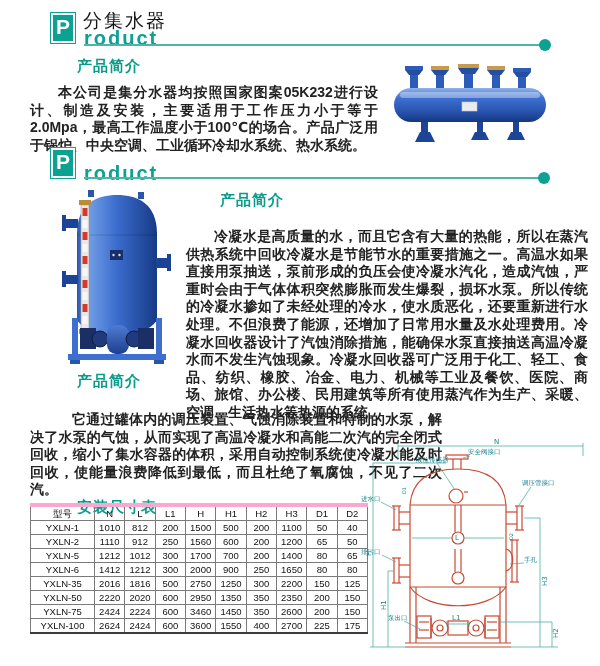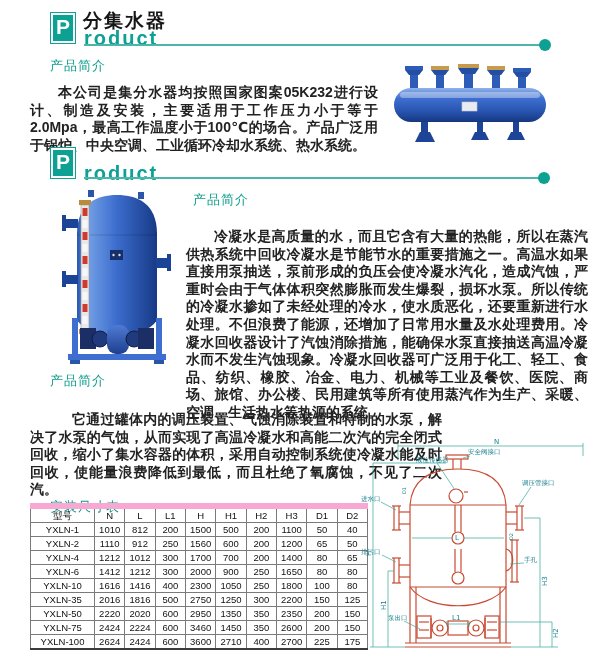--- a/index.html
+++ b/index.html
@@ -2,32 +2,32 @@
 <html><head>
 <meta charset="utf-8">
 <style>
   html,body{margin:0;padding:0;background:#fff;}
   .page{position:relative;width:600px;height:666px;background:#fff;overflow:hidden;
         font-family:"Liberation Sans","DejaVu Sans",sans-serif;}
   
   .p-badge{position:absolute;width:24px;height:30px;background:#0da193;border:1px solid #0da193;
            box-shadow:inset 0 0 0 2px #fff;color:#fff;font-weight:bold;font-size:21px;
            text-align:center;line-height:28px;}
-  .sec-title{position:absolute;font-size:19px;font-weight:bold;color:#151515;letter-spacing:2px;}
+  .sec-title{position:absolute;font-size:19px;font-weight:normal;color:#151515;letter-spacing:2px;}
   .sec-sub{position:absolute;font-size:20px;font-weight:bold;color:#0da193;letter-spacing:2px;}
   .hline{position:absolute;height:2px;background:#4cb5a9;}
   .hdot{position:absolute;width:12px;height:12px;border-radius:50%;background:#0da193;}
   .mini-sq{position:absolute;width:7px;height:7px;background:#0da193;}
-  .h2{position:absolute;font-size:13px;font-weight:normal;color:#0a9c8b;letter-spacing:1px;}
+  .h2{position:absolute;font-size:15px;font-weight:bold;color:#0a9c8b;letter-spacing:1px;margin-left:27px;}
   .para{position:absolute;font-size:14px;line-height:17.6px;color:#222;font-weight:bold;text-align:justify;}
   .ind2{text-indent:2em}.ind3{text-indent:3em}
   .photo{position:absolute;}
   table.dims{position:absolute;left:30px;top:503px;width:338px;border-collapse:collapse;
              table-layout:fixed;font-size:9.5px;color:#111;
-             border-top:6px solid #f9a8d4;border-bottom:2px solid #3c3c3c;}
+             border-top:4px solid #f9a8d4;border-bottom:2px solid #3c3c3c;}
   .dims th,.dims td{border:1px solid #7a7a7a;height:13px;padding:0 1px;font-weight:normal;
                     text-align:center;line-height:1;white-space:nowrap;overflow:hidden;}
   .dims col.model{width:64px;}
   svg text{font-family:"DejaVu Sans","Liberation Sans",sans-serif;}
 </style>
 </head>
 <body>
 
 <div class="page">
 
@@ -223,21 +223,21 @@
           <td>912</td>
           <td>250</td>
           <td>1560</td>
           <td>600</td>
           <td>200</td>
           <td>1200</td>
           <td>65</td>
           <td>50</td>
         </tr>
         <tr>
-          <td>YXLN-4</td>
+          <td>YXLN-5</td>
           <td>1212</td>
           <td>1012</td>
           <td>300</td>
           <td>1700</td>
           <td>700</td>
           <td>200</td>
           <td>1400</td>
           <td>80</td>
           <td>65</td>
         </tr>
@@ -247,32 +247,20 @@
           <td>1212</td>
           <td>300</td>
           <td>2000</td>
           <td>900</td>
           <td>250</td>
           <td>1650</td>
           <td>80</td>
           <td>80</td>
         </tr>
         <tr>
-          <td>YXLN-10</td>
-          <td>1616</td>
-          <td>1416</td>
-          <td>400</td>
-          <td>2300</td>
-          <td>1050</td>
-          <td>250</td>
-          <td>1800</td>
-          <td>100</td>
-          <td>80</td>
-        </tr>
-        <tr>
           <td>YXLN-35</td>
           <td>2016</td>
           <td>1816</td>
           <td>500</td>
           <td>2750</td>
           <td>1250</td>
           <td>300</td>
           <td>2200</td>
           <td>150</td>
           <td>125</td>
@@ -300,21 +288,21 @@
           <td>2600</td>
           <td>200</td>
           <td>150</td>
         </tr>
         <tr>
           <td>YXLN-100</td>
           <td>2624</td>
           <td>2424</td>
           <td>600</td>
           <td>3600</td>
-          <td>2710</td>
+          <td>1550</td>
           <td>400</td>
           <td>2700</td>
           <td>225</td>
           <td>175</td>
         </tr>
       </tbody>
   </table>
 
   <svg class="photo" style="left:358px;top:436px;" width="244" height="230" viewBox="358 436 244 230">
     <g stroke="#c84a32" stroke-width="1.2" fill="none">

